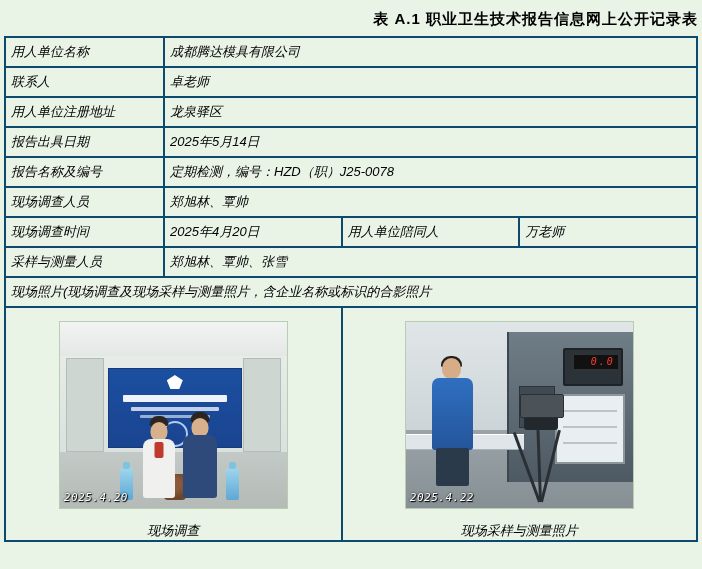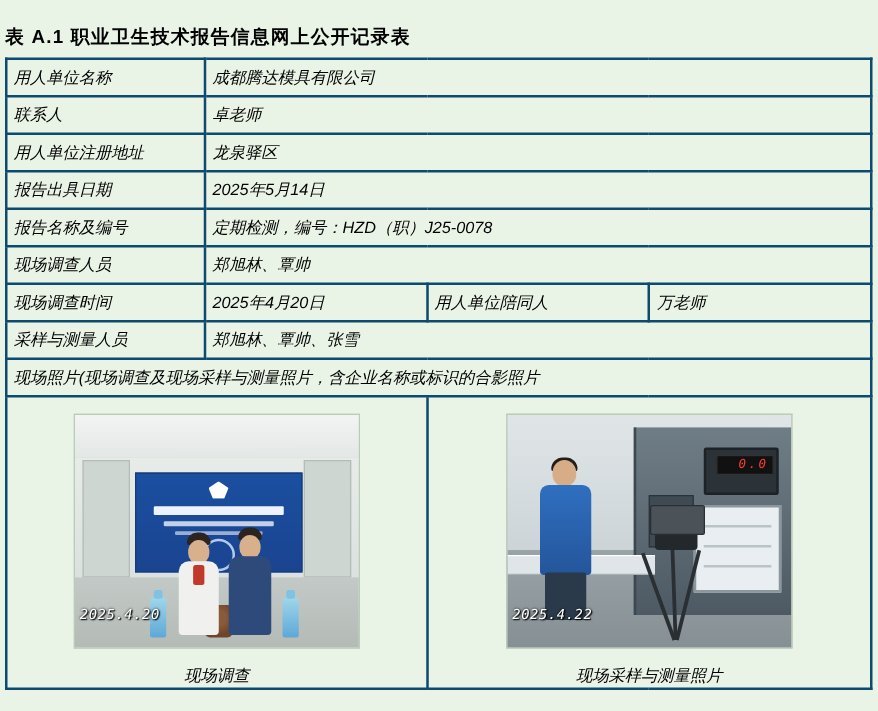--- a/index.html
+++ b/index.html
@@ -15,25 +15,25 @@
     overflow: hidden;
   }
   .page {
     position: relative;
     width: 702px;
     height: 569px;
     box-sizing: border-box;
     padding: 0 4px;
   }
   .doc-title {
-    text-align: left;
+    text-align: right;
     font-size: 15px;
     font-weight: bold;
     letter-spacing: 1px;
-    padding: 20px 0 7px 0;
+    padding: 10px 0 7px 0;
   }
   table.main {
     width: 694px;
     border-collapse: collapse;
     table-layout: fixed;
     background: #e9f3e6;
   }
   table.main td {
     border: 2px solid #0c4a6e;
     font-size: 13px;
@@ -78,21 +78,21 @@
     overflow: hidden;
     border: 1px solid #b9cdb5;
   }
   .photo-caption {
     font-size: 13px;
     margin-top: 14px;
   }
   .stamp {
     position: absolute;
     left: 4px;
-    bottom: 20px;
+    bottom: 4px;
     color: #fff;
     font-size: 11px;
     font-family: "DejaVu Sans Mono", monospace;
     text-shadow: 0 0 2px #000, 1px 1px 1px #000;
     letter-spacing: 0.5px;
   }
 
   
   .p1 {
     width: 227px;

